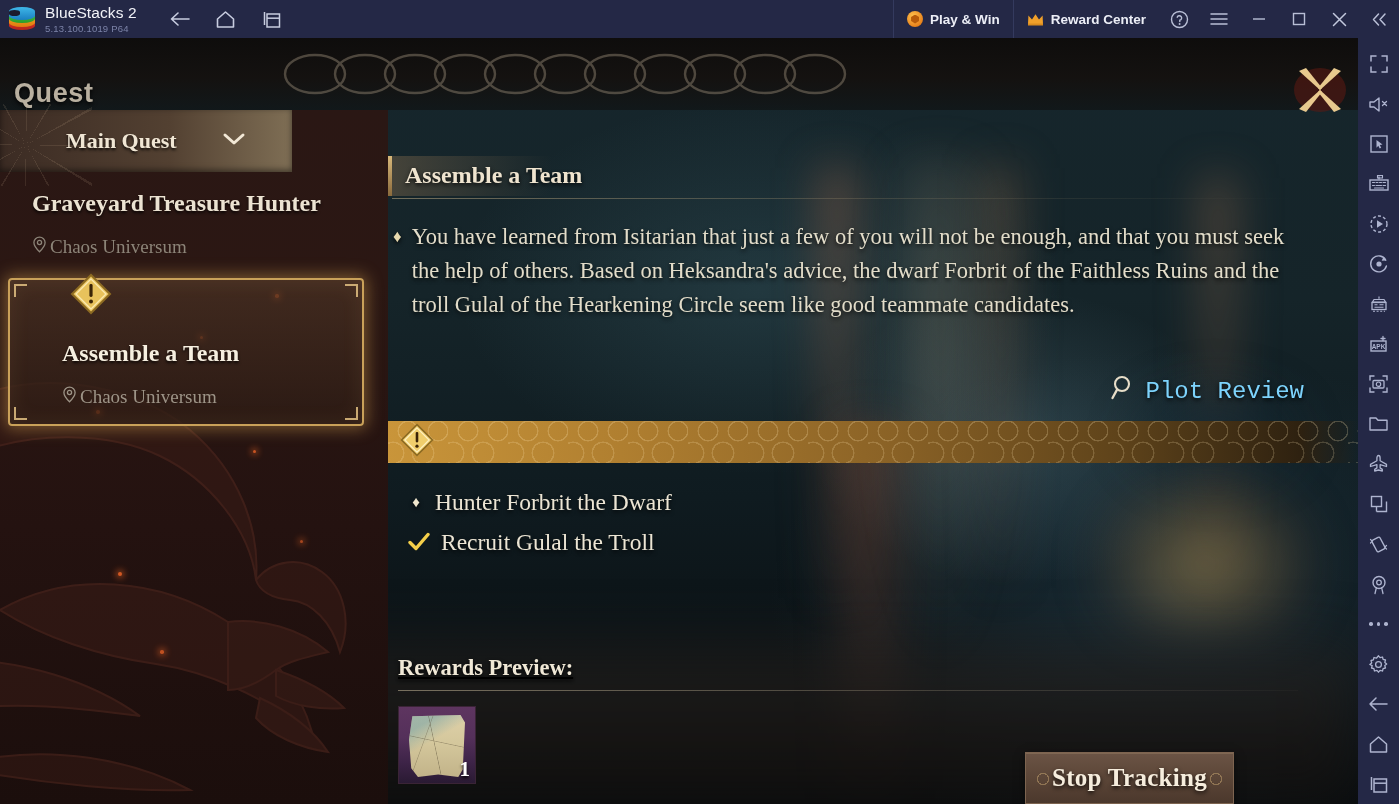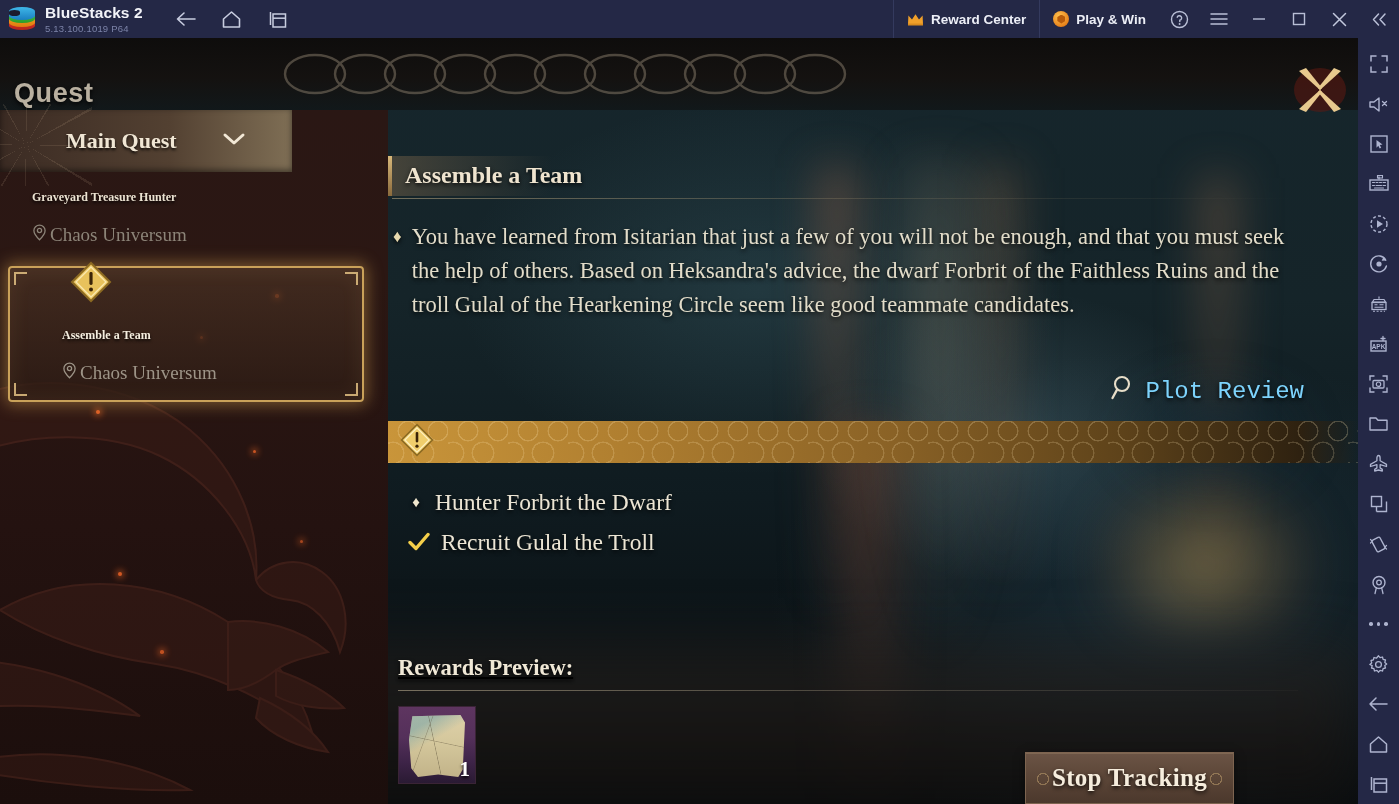--- a/index.html
+++ b/index.html
@@ -15,21 +15,21 @@
     position:relative; flex:0 0 auto; }
   .bs-logo i { position:absolute; left:0; border-radius:50%/34%; display:block; }
   .l1 { width:26px; height:13px; top:11px; background:linear-gradient(180deg,#e23a2e,#b8241b); }
   .l2 { width:26px; height:13px; top:7.5px; background:linear-gradient(180deg,#f5a623,#e07b10); }
   .l3 { width:26px; height:13px; top:4px; background:linear-gradient(180deg,#4cc94c,#2a9d2a); }
   .l4 { width:26px; height:13px; top:0.5px; background:linear-gradient(180deg,#3fb7e8,#1a7fc1); }
   .l5 { width:11px; height:6px; top:4px; left:7.5px; background:#1b1b2e; border-radius:50%; }
 
   .bs-name { display:flex; flex-direction:column; justify-content:center;
     line-height:1; margin-right:28px; }
-  .bs-title { font-size:15.5px; color:#f2f3f8; font-weight:bold; letter-spacing:.1px; }
+  .bs-title { font-size:15.5px; color:#f2f3f8; font-weight:normal; letter-spacing:.1px; }
   .bs-ver { font-size:9.5px; color:#7c83a8; margin-top:3px; letter-spacing:.2px; }
 
   .tb-nav { display:flex; align-items:center; gap:16px; }
   .tb-ico { width:30px; height:30px; display:flex; align-items:center;
     justify-content:center; cursor:pointer; }
   .tb-ico svg { display:block; }
 
   .tb-right { position:absolute; right:0; top:0; height:38px; display:flex;
     align-items:center; }
   .tb-pill { display:flex; align-items:center; gap:7px; height:38px;
@@ -119,21 +119,21 @@
   .mq-head::before { content:""; position:absolute; left:-18px; top:-6px;
     width:110px; height:82px; opacity:.2;
     background:
       repeating-conic-gradient(from 0deg at 40% 50%, rgba(255,220,180,.5) 0deg 2deg, transparent 2deg 30deg); }
   .mq-label { font-family:"Liberation Serif", serif; font-size:22px; font-weight:bold;
     color:#f0e6d4; margin-left:66px; text-shadow:0 2px 3px rgba(0,0,0,.8); }
   .mq-chev { position:absolute; right:46px; top:50%; transform:translateY(-50%); }
 
   .q-list { position:absolute; left:0; top:142px; width:388px; z-index:7; }
   .q-item { position:relative; padding:10px 0 14px 32px; }
-  .q-name { font-family:"Liberation Serif", serif; font-size:12px; font-weight:bold;
+  .q-name { font-family:"Liberation Serif", serif; font-size:24px; font-weight:bold;
     color:#ece3d2; text-shadow:0 2px 3px rgba(0,0,0,.8); }
   .q-loc { display:flex; align-items:flex-end; gap:3px; margin-top:19px;
     font-family:"Liberation Serif", serif; font-size:19px; color:#8c8478; }
 
   .q-item.sel { margin:6px 24px 0 8px; padding:14px 0 16px 52px;
     border:2px solid #c9a159; border-radius:4px;
     background:linear-gradient(180deg,rgba(74,50,36,.72),rgba(44,27,20,.78));
     box-shadow:0 0 16px 3px rgba(214,164,82,.45), inset 0 0 22px rgba(255,200,120,.09); }
   .q-item.sel .q-name { color:#f6efe0; }
   .q-item.sel .q-loc { color:#9d9487; }
@@ -270,31 +270,31 @@
         <svg width="20" height="19" viewBox="0 0 20 19">
             <rect x="5" y="4" width="12.5" height="13" stroke="#c8cde0" stroke-width="1.5" fill="none"></rect>
             <path d="M5 8.2 H17.5" stroke="#c8cde0" stroke-width="1.5"></path>
             <path d="M2.5 2 V15" stroke="#c8cde0" stroke-width="1.5"></path>
           </svg>
       </div>
     </div>
 
     <div class="tb-right">
       <div class="tb-pill">
+        <span class="coin"></span>
+        <span>Play &amp; Win</span>
+      </div>
+      <div class="tb-pill">
         <span class="crown">
           <svg width="17" height="13" viewBox="0 0 17 13">
               <path d="M1 11 L1.4 2.6 L5 6.4 L8.5 1.2 L12 6.4 L15.6 2.6 L16 11 Z" fill="#f0a02a"></path>
               <rect x="1" y="10.5" width="15" height="2" fill="#d98b1e"></rect>
             </svg>
         </span>
         <span>Reward Center</span>
-      </div>
-      <div class="tb-pill">
-        <span class="coin"></span>
-        <span>Play &amp; Win</span>
       </div>
       <div class="win-btns">
         <div class="win-b">
           <svg width="19" height="19" viewBox="0 0 19 19">
               <circle cx="9.5" cy="9.5" r="8" stroke="#b9bfd6" stroke-width="1.4" fill="none"></circle>
               <path d="M7.2 7.2a2.3 2.3 0 1 1 2.6 3.1v1.2" stroke="#b9bfd6" stroke-width="1.4" fill="none" stroke-linecap="round"></path>
               <circle cx="9.6" cy="14" r=".95" fill="#b9bfd6"></circle>
             </svg>
         </div>
         <div class="win-b">

